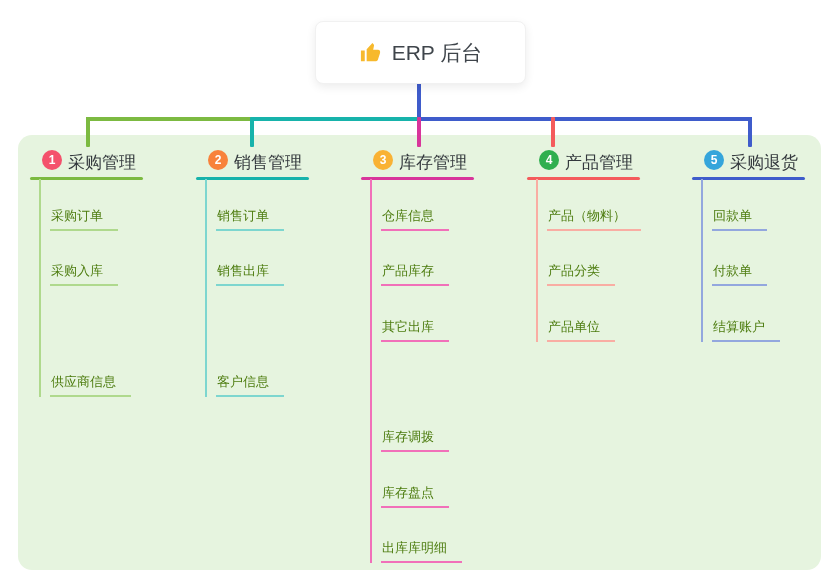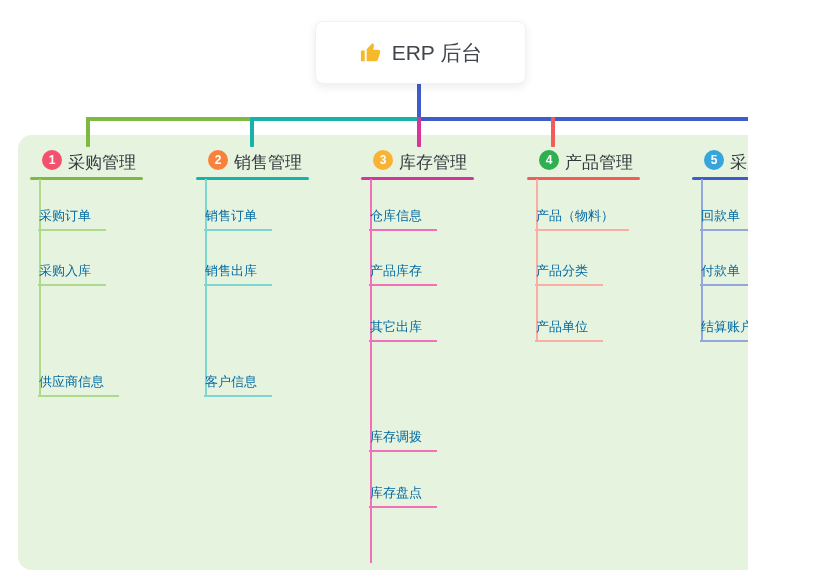--- a/index.html
+++ b/index.html
@@ -1,17 +1,17 @@
 <!DOCTYPE html>
 <html><head>
 <meta charset="utf-8">
 <style>
   html,body { margin:0; padding:0; }
   .canvas {
-    position:relative; width:748px; height:588px;
+    position:relative; width:839px; height:588px;
     background:var(--page-bg,#ffffff);
     font-family:"Liberation Sans","DejaVu Sans",sans-serif;
     overflow:hidden;
   }
   .panel {
     position:absolute; left:18px; top:135px; width:803px; height:435px;
     background:var(--panel-bg,#E6F4DF); border-radius:14px; z-index:0;
   }
   .root-card {
     position:absolute; left:315px; top:21px; width:209px; height:61px;
@@ -28,23 +28,23 @@
   .branch { position:absolute; top:0; width:170px; height:588px; z-index:2; }
   .badge {
     position:absolute; left:12px; top:150px; width:20px; height:20px;
     border-radius:50%; background:var(--bc,#ccc); color:#fff;
     font-size:12px; line-height:20px; text-align:center; font-weight:bold;
   }
   .btext { position:absolute; left:38px; top:151px; font-size:17px; color:#33383D; white-space:nowrap; }
   .tline { position:absolute; left:0; top:177px; width:113px; height:3px; background:var(--c); border-radius:2px; }
   .spine { position:absolute; left:9px; top:179px; width:2px; background:var(--lc); }
   .child {
-    position:absolute; left:8px; padding:0 15px 5px 1px;
+    position:absolute; left:20px; padding:0 15px 5px 1px;
     border-bottom:2px solid var(--lc);
-    font-size:13px; line-height:16px; color:#0369a1; white-space:nowrap;
+    font-size:13px; line-height:16px; color:#4d7c0f; white-space:nowrap;
   }
 </style>
 </head>
 <body>
 
 <div class="canvas" style="--page-bg: #FFFFFF; --panel-bg: #E6F4DF;">
 
   <div class="panel"></div>
 
   <div class="ln root-drop" style="--c: #3F5CCB; --lc: #93A7DE; --bc: #35A5DB; background: rgb(63, 92, 203);"></div>
@@ -89,20 +89,21 @@
   <div class="branch" style="left: 361px; --c: #D8359B; --lc: #F170B9; --bc: #F9B234;">
     <span class="badge">3</span>
     <span class="btext">库存管理</span>
     <div class="tline"></div>
     <div class="spine" style="height:384px"></div>
     <div class="child" style="top:208px">仓库信息</div>
     <div class="child" style="top:263px">产品库存</div>
     <div class="child" style="top:319px">其它出库</div>
     <div class="child" style="top:429px">库存调拨</div>
     <div class="child" style="top:485px">库存盘点</div>
+    <div class="child" style="top:540px">出库库明细</div>
   </div>
 
   <div class="branch" style="left: 527px; --c: #F45B5C; --lc: #F9ADA3; --bc: #2FAF4F;">
     <span class="badge">4</span>
     <span class="btext">产品管理</span>
     <div class="tline"></div>
     <div class="spine" style="height:163px"></div>
     <div class="child" style="top:208px">产品（物料）</div>
     <div class="child" style="top:319px">产品单位</div>
     <div class="child" style="top:263px">产品分类</div>

